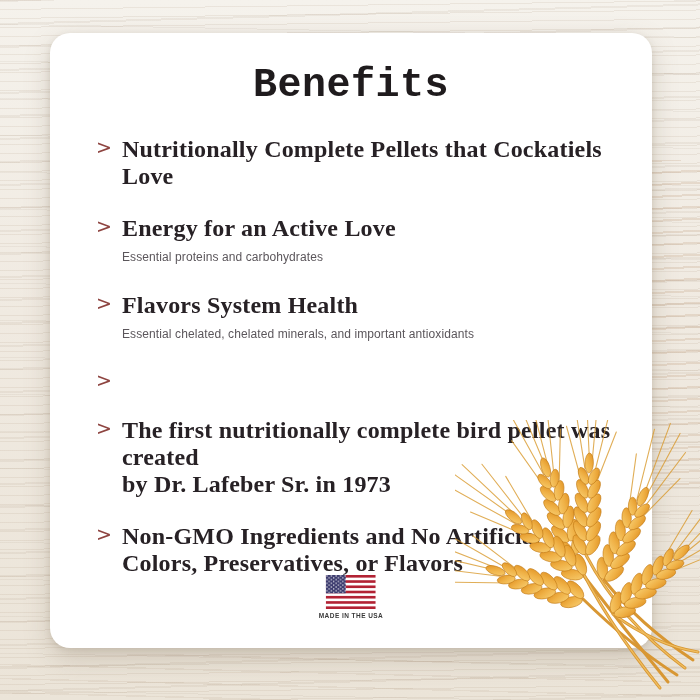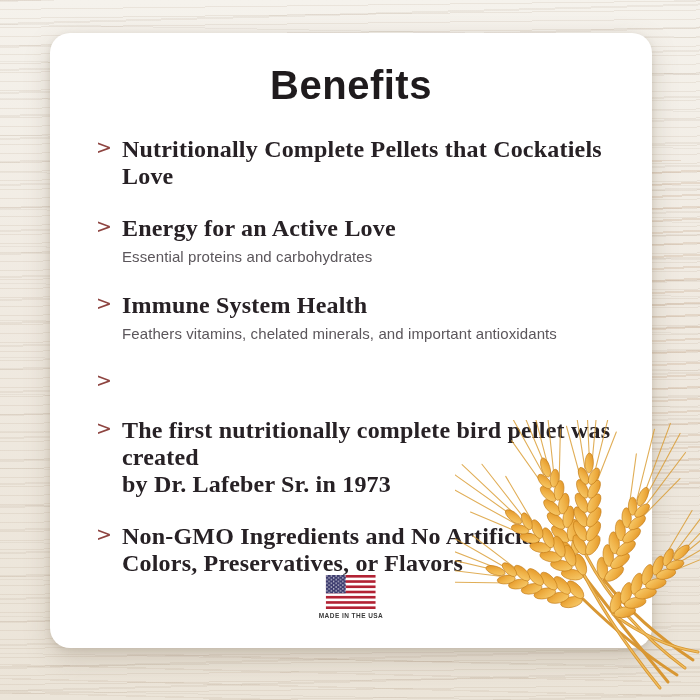--- a/index.html
+++ b/index.html
@@ -38,41 +38,41 @@
   }
 
   
   .card{
     position:absolute;left:50px;top:33px;width:602px;height:615px;z-index:1;
     background:var(--card-bg);border-radius:20px;
     box-shadow:0 10px 26px rgba(135,120,100,0.30), 0 2px 6px rgba(135,120,100,0.18);
   }
   .title{
     margin-top:30px;text-align:center;
-    font-family:Liberation Sans, sans-serif;
+    font-family:Liberation Mono, monospace;
     font-weight:bold;font-size:40px;letter-spacing:.5px;
     color:#1f1b1d;
   }
   .benefits{
     list-style:none;margin-top:28px;padding-left:46px;padding-right:28px;
   }
   .benefit{display:flex;align-items:flex-start;margin-bottom:25px;}
   .chev{
     flex:0 0 auto;width:16px;margin-right:10px;margin-top:-1px;
     color:var(--accent-maroon);font-size:19px;font-weight:400;line-height:24px;
     font-family:"DejaVu Sans",sans-serif;
   }
   .btext{max-width:515px;}
   .bheading{
     font-family:"Liberation Serif","DejaVu Serif",serif;
     font-weight:bold;font-size:24px;line-height:27px;letter-spacing:.2px;
     color:var(--heading-color);white-space:pre-line;
   }
   .bsub{
-    margin-top:5px;font-size:15px;line-height:20px;
+    margin-top:5px;font-size:12px;line-height:20px;
     color:var(--subtext-color);letter-spacing:.1px;
   }
 
   
   .made-in{
     position:absolute;left:50%;bottom:29px;transform:translateX(-50%);
     text-align:center;z-index:2;
   }
   .flag{display:block;width:50px;height:34px;margin:0 auto;}
   .made-in-label{
@@ -107,22 +107,22 @@
     <span class="chev">&gt;</span>
     <div class="btext">
       <div class="bheading">Energy for an Active Love</div>
       <div class="bsub">Essential proteins and carbohydrates</div>
     </div>
   </li>
 
   <li class="benefit">
     <span class="chev">&gt;</span>
     <div class="btext">
-      <div class="bheading">Immune System Health</div>
-      <div class="bsub">Feathers vitamins, chelated minerals, and important antioxidants</div>
+      <div class="bheading">Flavors System Health</div>
+      <div class="bsub">Essential chelated, chelated minerals, and important antioxidants</div>
     </div>
   </li>
 
   <li class="benefit">
     <span class="chev">&gt;</span>
     <div class="btext">
     </div>
   </li>
 
   <li class="benefit">

